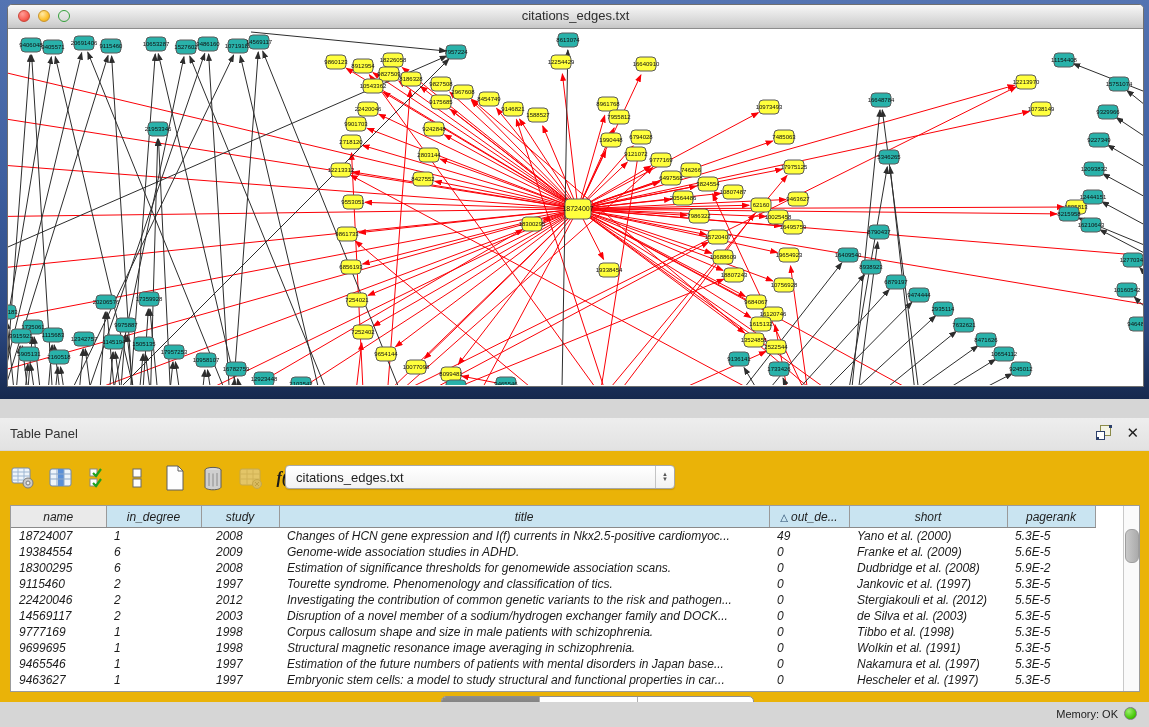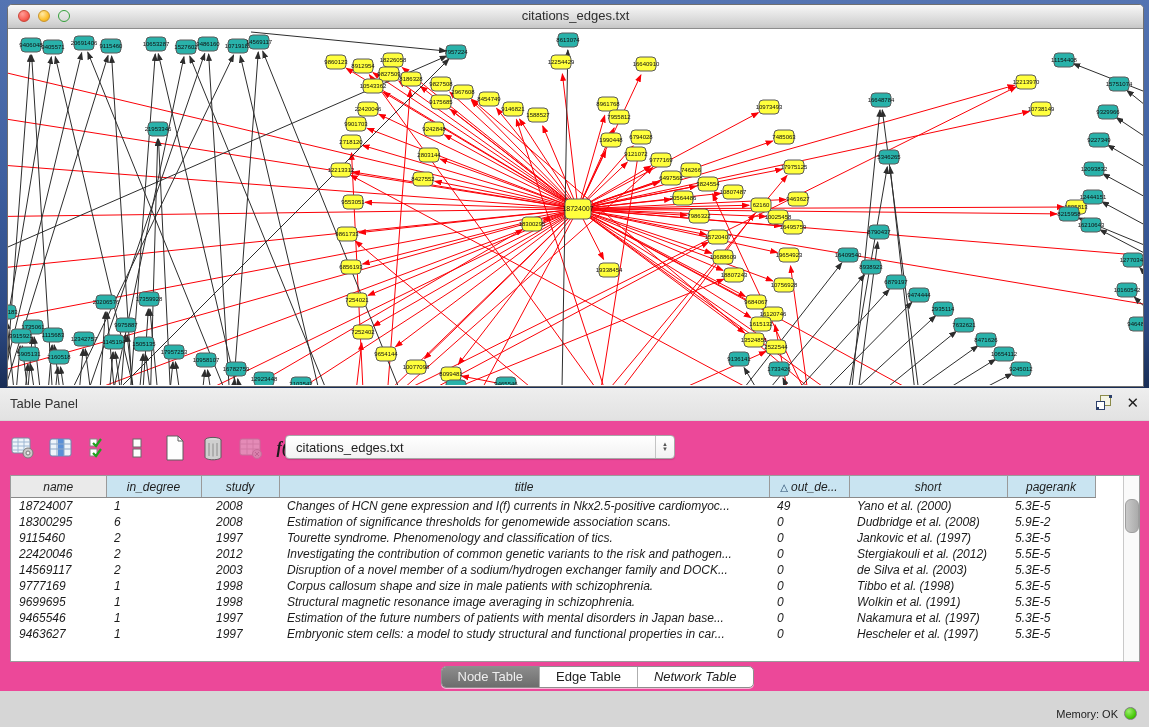--- a/index.html
+++ b/index.html
@@ -15,21 +15,21 @@
     background:linear-gradient(#f7f7f7,#d3d3d3 80%,#c6c6c6);border-bottom:1px solid #8d8d8d;}
   .traffic{position:absolute;left:10px;top:5px;display:flex;gap:8px;}
   .light{width:12px;height:12px;border-radius:50%;box-sizing:border-box;}
   .light.red{background:radial-gradient(circle at 35% 30%,#ff9d96,#f85f55 60%,#d9382c);border:1px solid #ca4539;}
   .light.yellow{background:radial-gradient(circle at 35% 30%,#ffe9a8,#fdc12f 60%,#e09f1f);border:1px solid #c9952c;}
   .light.green{background:radial-gradient(circle at 35% 30%,#b7f1ae,#3fcô44 0%,#3dc247 60%,#2a9a31);border:1px solid #34a03a;}
   .win-title{position:absolute;left:0;right:0;top:3px;text-align:center;font-size:13px;color:#2e2e2e;}
   .graph-canvas{flex:1;position:relative;background:#fff;overflow:hidden;}
   .graph-canvas svg{position:absolute;left:0;top:0;}
   
-  .table-panel{position:absolute;left:0;top:388px;width:1149px;height:303px;background:#ec4899;}
+  .table-panel{position:absolute;left:0;top:418px;width:1149px;height:303px;background:#eab308;}
   .panel-header{height:32px;position:relative;background:linear-gradient(#eee,#e2e2e2);
     border-bottom:1px solid #d6d6d6;}
   .panel-title{position:absolute;left:10px;top:8px;font-size:13px;color:#333;}
   .panel-hdr-icons{position:absolute;right:10px;top:7px;display:flex;gap:14px;align-items:center;}
   .float-ic{position:relative;width:16px;height:15px;}
   .float-ic .sq1{position:absolute;left:4px;top:0;width:9px;height:9px;border:1px solid #8b8b4a;background:#f4f4e4;}
   .float-ic .sq2{position:absolute;left:0;top:6px;width:7px;height:7px;border:1px solid #2b3f6b;background:#fff;}
   .float-ic .dot1{position:absolute;right:0;top:0;width:3px;height:3px;background:#2b3f6b;}
   .float-ic .dot2{position:absolute;left:0;bottom:0;width:3px;height:3px;background:#2b3f6b;}
   .close-ic{font-size:15px;font-weight:bold;color:#1c1c1c;line-height:15px;}
@@ -873,20 +873,29 @@
           <tr>
             <td>18724007</td>
             <td>1</td>
             <td style="padding-left: 15px;">2008</td>
             <td>Changes of HCN gene expression and I(f) currents in Nkx2.5-positive cardiomyoc...</td>
             <td>49</td>
             <td>Yano et al. (2000)</td>
             <td>5.3E-5</td>
           </tr>
           <tr>
+            <td>19384554</td>
+            <td>6</td>
+            <td style="padding-left: 15px;">2009</td>
+            <td>Genome-wide association studies in ADHD.</td>
+            <td>0</td>
+            <td>Franke et al. (2009)</td>
+            <td>5.6E-5</td>
+          </tr>
+          <tr>
             <td>18300295</td>
             <td>6</td>
             <td style="padding-left: 15px;">2008</td>
             <td>Estimation of significance thresholds for genomewide association scans.</td>
             <td>0</td>
             <td>Dudbridge et al. (2008)</td>
             <td>5.9E-2</td>
           </tr>
           <tr>
             <td>9115460</td>

